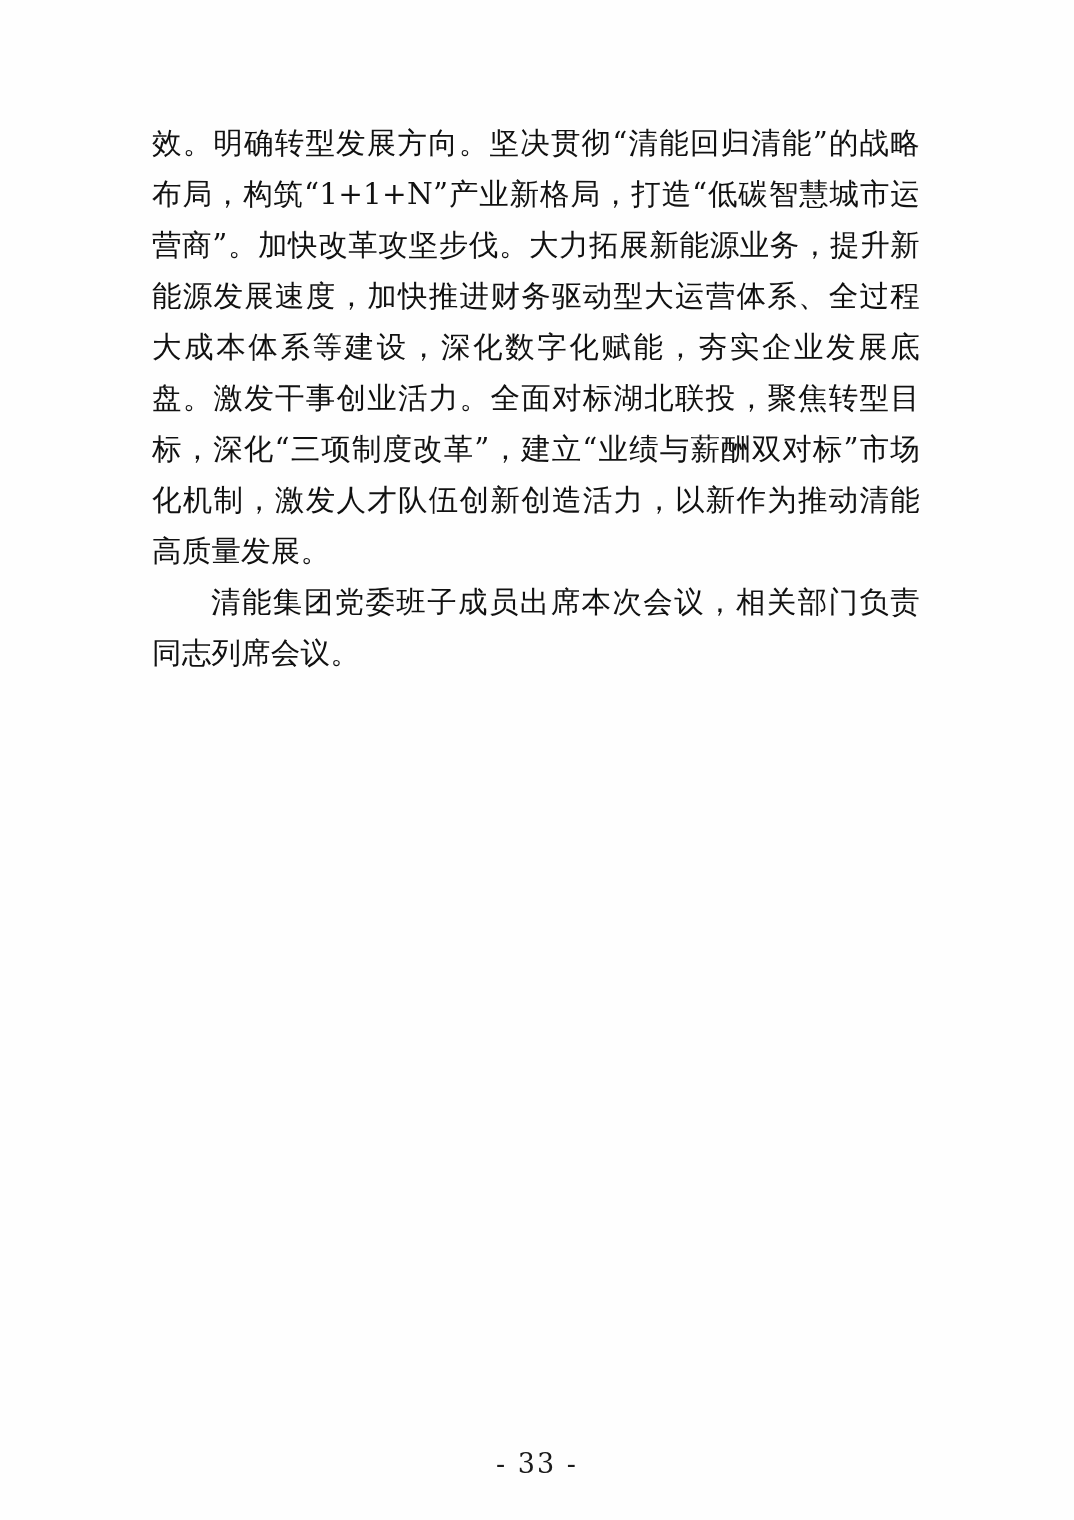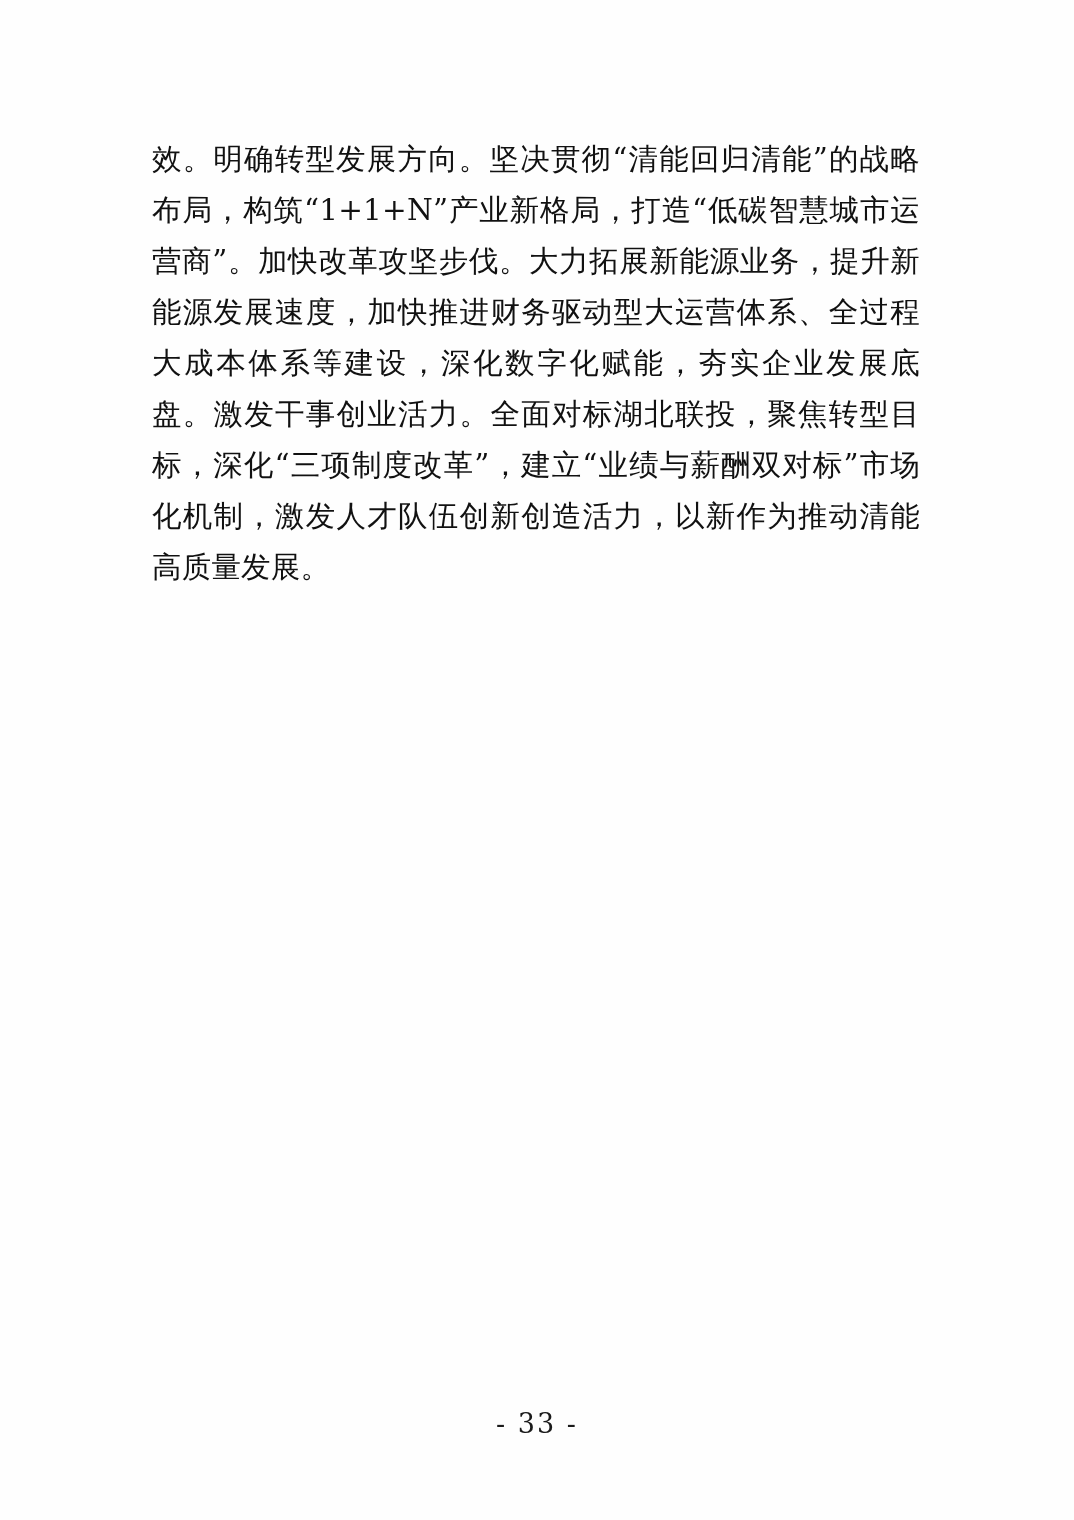--- a/index.html
+++ b/index.html
@@ -28,40 +28,41 @@
     left: 152px;
     top: 118px;
     width: 768px;
   }
   .para {
     font-size: 29.5px;
     line-height: 51px;
     letter-spacing: 0.2px;
     text-align: justify;
     text-justify: inter-ideograph;
-    margin: 16px 0 0 0;
+    margin: 0 0 0 0;
     color: #111111;
     font-family: "DejaVu Serif", "Liberation Serif", serif;
   }
   .para.indent {
     text-indent: 59px;
   }
   .footer {
     position: absolute;
     left: 0;
-    top: 1408px;
+    top: 1448px;
     width: 1074px;
     text-align: center;
     font-size: 27px;
     letter-spacing: 2px;
     color: #1a1a1a;
     font-family: "DejaVu Serif", "Liberation Serif", serif;
   }
 </style>
 </head>
 <body>
 
 <div class="page">
   <div class="content">
     <p class="para">效。明确转型发展方向。坚决贯彻“清能回归清能”的战略布局，构筑“1+1+N”产业新格局，打造“低碳智慧城市运营商”。加快改革攻坚步伐。大力拓展新能源业务，提升新能源发展速度，加快推进财务驱动型大运营体系、全过程大成本体系等建设，深化数字化赋能，夯实企业发展底盘。激发干事创业活力。全面对标湖北联投，聚焦转型目标，深化“三项制度改革”，建立“业绩与薪酬双对标”市场化机制，激发人才队伍创新创造活力，以新作为推动清能高质量发展。</p>
+    <p class="para indent">清能集团党委班子成员出席本次会议，相关部门负责同志列席会议。</p>
   </div>
   <div class="footer">- 33 -</div>
 </div>
 
 </body></html>

